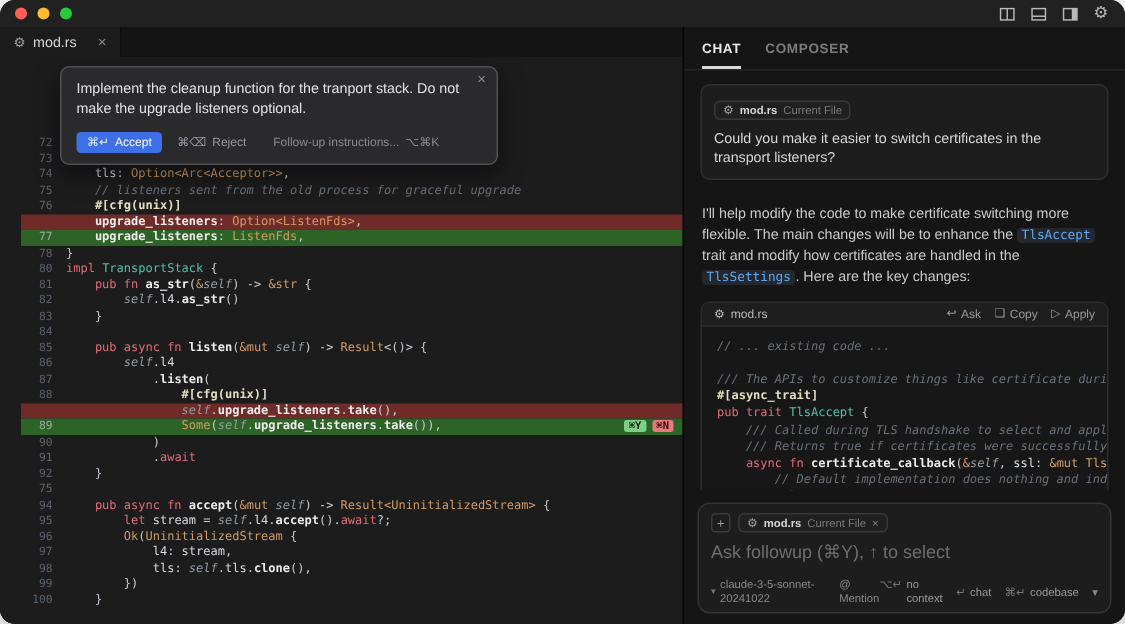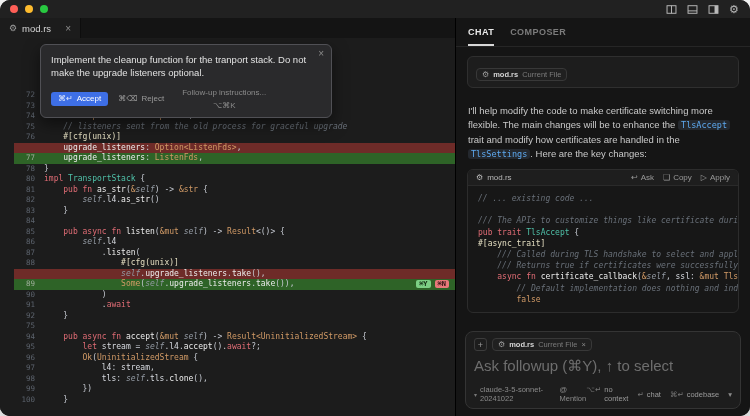--- a/index.html
+++ b/index.html
@@ -36,44 +36,44 @@
   .code-area{ position:relative; flex:1; overflow:hidden; background:#1c1c1c; }
   .code-lines{ padding-top:52px; font-family:"DejaVu Sans Mono", monospace; font-size:8px;padding-left:14px; }
   .code-row{ display:flex; height:10.5px; line-height:10.5px; white-space:pre; position:relative; }
   .gutter{ width:30px; flex:0 0 30px; text-align:right; padding-right:9px;
     color:#5c636d; font-size:7.5px; }
   .code-line{ flex:1; overflow:hidden; }
   .row-del{ background:#6e2b28; }
   .row-add{ background:#2e6327; }
   .row-del .gutter, .row-add .gutter{ color:#9fae9a; }
   .tk-k{color:#e06c75}.tk-t{color:#4fc0a8}.tk-o{color:#d19a66}
-  .tk-f{color:#ececec;font-weight:400}.tk-v{color:#d7dae0}
+  .tk-f{color:#ececec;font-weight:700}.tk-v{color:#d7dae0}
   .tk-s{color:#939aa3;font-style:italic}.tk-c{color:#697079;font-style:italic}
-  .tk-m{color:#e3ddc0;font-weight:400}.tk-p{color:#c6cad2}
+  .tk-m{color:#e3ddc0;font-weight:700}.tk-p{color:#c6cad2}
   .diff-badges{ position:absolute; right:6px; top:0; display:flex; gap:4px; height:10.5px; align-items:center; }
   .badge{ font-family:"DejaVu Sans Mono", monospace; font-size:7px; line-height:8px;
     padding:0 3px; border-radius:2px; font-weight:700; cursor:pointer; }
   .badge-accept{ background:#7ccf84; color:#10290f; }
   .badge-reject{ background:#e8787a; color:#2b0f0f; }
 
   
   .prompt-box{ position:absolute; left:40px; top:6px; width:292px; background:#2a2a2c;
     border:1px solid #505055; border-radius:6px; padding:8px 10px 7px;
     box-shadow:0 6px 16px rgba(0,0,0,.5); }
   .prompt-text{ font-size:9.5px; line-height:1.4; color:#e2e2e2; padding-right:8px; }
   .prompt-close{ position:absolute; top:3px; right:7px; color:#8a8a8a; font-size:10px; cursor:pointer; }
   .prompt-btns{ display:flex; align-items:center; gap:10px; margin-top:8px; }
   .btn-accept{ background:#3e6fe6; color:#fff; border:none; border-radius:3px;
     font-size:8px; padding:2.5px 7px; display:inline-flex; gap:4px; align-items:center; cursor:pointer;
     font-family:"Liberation Sans", sans-serif; }
   .btn-accept .kbd{ opacity:.85; }
   .btn-ghost{ background:transparent; border:none; color:#9a9a9a; font-size:8px;
     display:inline-flex; gap:4px; align-items:center; cursor:pointer;
     font-family:"Liberation Sans", sans-serif; }
-  .btn-followup{ color:#8a8a8a; margin-left:8px;flex-direction:column; }
+  .btn-followup{ color:#8a8a8a; margin-left:8px; }
 
   
   .chat-tabs{ display:flex; gap:16px; padding:9px 12px 0; border-bottom:1px solid #262626; }
   .chat-tab{ font-size:9px; font-weight:700; letter-spacing:.05em; color:#7c7c7c;
     padding-bottom:7px; cursor:pointer; }
   .chat-tab.active{ color:#eaeaea; border-bottom:2px solid #d8d8d8; }
 
   
   .chat-scroll{ flex:1; overflow:hidden; padding:9px 11px 0; }
   .user-msg{ border:1px solid #2f2f2f; background:#1d1d1d; border-radius:6px; padding:6px 8px; }
@@ -100,21 +100,21 @@
   .cb-body{ padding:7px 0 7px 10px; font-family:"DejaVu Sans Mono", monospace; font-size:8px; }
   .cb-body .code-row{ height:11.2px; line-height:11.2px; }
 
   
   .input-box{ margin:8px 9px 7px; border:1px solid #343434; background:#1d1d1d;
     border-radius:8px; padding:6px 8px 5px; }
   .in-row1{ display:flex; gap:5px; align-items:center; }
   .add-btn{ width:13px; height:13px; border:1px solid #3c3c3c; border-radius:3px;
     color:#9a9a9a; font-size:9px; display:inline-flex; align-items:center;
     justify-content:center; background:transparent; cursor:pointer; }
-  .in-placeholder{ margin-top:6px; font-size:15px; color:#6e6e6e; }
+  .in-placeholder{ margin-top:6px; font-size:12px; color:#6e6e6e; }
   .in-footer{ display:flex; justify-content:space-between; align-items:center;
     margin-top:10px; font-size:7.5px; color:#8a8a8a; }
   .in-left{ display:flex; gap:10px; align-items:center; }
   .model-sel{ display:inline-flex; gap:3px; align-items:center; cursor:pointer; color:#8a8a8a; }
   .model-sel .caret{ font-size:6px; color:#777; }
   .mention{ cursor:pointer; color:#8a8a8a; }
   .in-right{ display:flex; gap:9px; align-items:center; }
   .hint{ display:inline-flex; gap:3px; cursor:pointer; }
   .hint .kbd{ color:#767676; }
   .hint .lbl{ color:#9b9b9b; }
@@ -226,20 +226,21 @@
         </div>
 
       <div class="chat-scroll">
 
         <div class="user-msg">
           <span class="ctx-chip">
             <span class="file-ic">⚙</span>
             <span class="fname">mod.rs</span>
             <span class="clabel">Current File</span>
           </span>
+          <div class="user-text">Could you make it easier to switch certificates in the transport listeners?</div>
         </div>
 
         <div class="ai-text" id="ai-text"><span>I'll help modify the code to make certificate switching more flexible. The main changes will be to enhance the </span><span class="inline-code">TlsAccept</span><span> trait and modify how certificates are handled in the </span><span class="inline-code">TlsSettings</span><span>. Here are the key changes:</span></div>
 
         <div class="codeblock">
           <div class="cb-header">
             <span class="cb-file">
               <span class="file-ic">⚙</span>
               <span>mod.rs</span>
             </span>
@@ -255,22 +256,22 @@
                 <span class="cb-action">
                   <span class="ic">▷</span>
                   <span>Apply</span>
                 </span>
               </span>
           </div>
           <div class="cb-body" id="cb-body">
               <div class="code-row"><span class="code-line"><span class="tk-c">// ... existing code ...</span></span></div>
               <div class="code-row"><span class="code-line"></span></div>
               <div class="code-row"><span class="code-line"><span class="tk-c">/// The APIs to customize things like certificate during TLS ser</span></span></div>
+              <div class="code-row"><span class="code-line"><span class="tk-m">#[async_trait]</span></span></div>
               <div class="code-row"><span class="code-line"><span class="tk-k">pub trait</span><span class="tk-p"> </span><span class="tk-t">TlsAccept</span><span class="tk-p"> {</span></span></div>
-              <div class="code-row"><span class="code-line"><span class="tk-m">#[async_trait]</span></span></div>
               <div class="code-row"><span class="code-line"><span class="tk-c">    /// Called during TLS handshake to select and apply certific</span></span></div>
               <div class="code-row"><span class="code-line"><span class="tk-c">    /// Returns true if certificates were successfully applied</span></span></div>
               <div class="code-row"><span class="code-line"><span class="tk-p">    </span><span class="tk-k">async fn</span><span class="tk-p"> </span><span class="tk-f">certificate_callback</span><span class="tk-p">(</span><span class="tk-o">&amp;</span><span class="tk-s">self</span><span class="tk-p">, </span><span class="tk-v">ssl</span><span class="tk-p">: </span><span class="tk-o">&amp;mut TlsRef</span></span></div>
               <div class="code-row"><span class="code-line"><span class="tk-c">        // Default implementation does nothing and indicates no</span></span></div>
               <div class="code-row"><span class="code-line"><span class="tk-p">        </span><span class="tk-o">false</span></span></div>
             </div>
         </div>
       </div>
 
       <div class="input-box">

